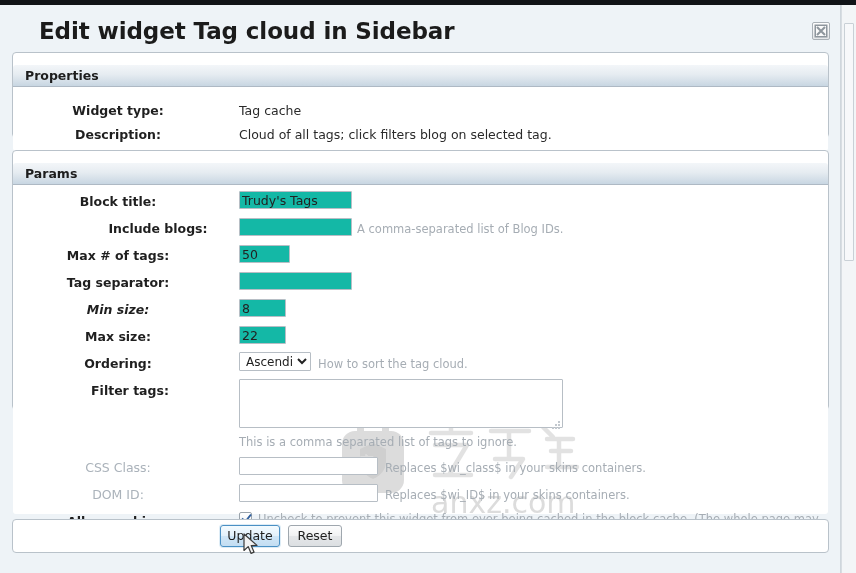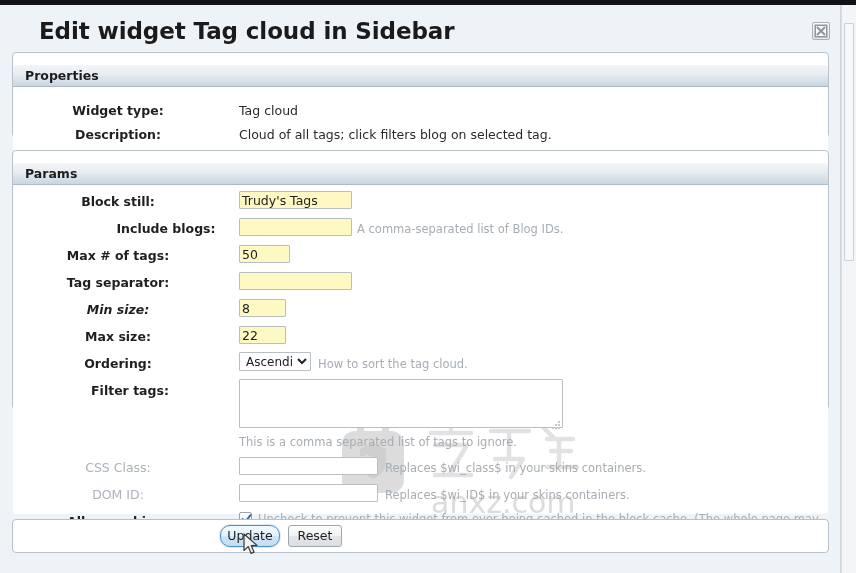--- a/index.html
+++ b/index.html
@@ -132,21 +132,21 @@
     color: #a6adb4;
     white-space: nowrap;
   }
   .hint.wrap { white-space: normal; width: 575px; line-height: 15px; }
 
   
   input.txt {
     position: absolute;
     height: 18px;
     border: 1px solid #b7bec5;
-    background: #fef9c3;
+    background: #14b8a6;
     font-family: "DejaVu Sans", "Liberation Sans", sans-serif;
     font-size: 12.5px;
     color: #222;
     padding: 0 2px;
     box-sizing: border-box;
     border-radius: 1px;
     outline: none;
   }
   input.txt:disabled { background:#fff; color:#999; }
   textarea.ta {
@@ -245,21 +245,21 @@
       </svg>
     </div>
 
     <div class="panel" id="panel-properties">
       <div class="panel-head">
         <span class="legend">Properties</span>
       </div>
       <div class="panel-body">
         <div class="row" style="top:16px;">
           <span class="lbl" style="left:0px;">Widget type:</span>
-          <span class="val">Tag cloud</span>
+          <span class="val">Tag cache</span>
         </div>
         <div class="row" style="top:40px;">
           <span class="lbl" style="left:0px;">Description:</span>
           <span class="val">Cloud of all tags; click filters blog on selected tag.</span>
         </div>
       </div>
     </div>
 
     <div class="panel" id="panel-params">
       <div class="panel-head">
@@ -281,26 +281,26 @@
             <g fill="none" stroke="#e2e2e2" stroke-width="4.5" stroke-linejoin="round" stroke-linecap="round">
               <path d="M100 24 h40 M120 24 v-7 M104 36 h32 l-18 30 M104 66 h36"></path>
               <path d="M160 22 h38 M178 22 v28 M164 50 h28 l-12 18"></path>
               <path d="M212 18 l10 10 M216 30 h26 M220 42 h20 M228 30 v26 M216 58 h30"></path>
             </g>
             <text x="100" y="104" fill="#dcdcdc" font-family="DejaVu Sans, sans-serif" font-size="30">anxz.com</text>
           </svg>
         </div>
 
         <div class="row" style="top:9px;">
-          <span class="lbl" style="left:0px;">Block still:</span>
+          <span class="lbl" style="left:0px;">Block title:</span>
           <input class="txt" type="text" style="left: 226px; top: -3px; width: 113px;" value="Trudy's Tags">
         </div>
 
         <div class="row" style="top:36px;">
-          <span class="lbl" style="left:16px;padding-left:32px;">Include blogs:</span>
+          <span class="lbl" style="left:8px;padding-left:32px;">Include blogs:</span>
           <input class="txt" type="text" style="left: 226px; top: -3px; width: 113px;" value="">
           <span class="hint" style="left:344px; top:1px;">A comma-separated list of Blog IDs.</span>
         </div>
 
         <div class="row" style="top:63px;">
           <span class="lbl" style="left:0px;">Max # of tags:</span>
           <input class="txt" type="text" style="left: 226px; top: -3px; width: 51px;" value="50">
         </div>
 
         <div class="row" style="top:90px;">
@@ -361,21 +361,21 @@
               <path d="M1 5.5 L4 9 L10 1.5" stroke="#2f5f9e" stroke-width="2" fill="none"></path>
             </svg>
           </span>
           <span class="hint wrap" style="left:245px; top:-2px;">Uncheck to prevent this widget from ever being cached in the block cache. (The whole page may still be cached.) This is only needed when a widget is poorly handling caching and cache keys.</span>
         </div>
 
       </div>
     </div>
 
     <div class="panel" id="panel-actions">
-      <div class="btn hover" style="left:207px; top:5px; width:60px;border-radius:10px;">Update</div>
+      <div class="btn hover" style="left:207px; top:5px; width:60px;">Update</div>
       <div class="btn" style="left:275px; top:5px; width:54px;">Reset</div>
     </div>
 
   </div>
 
   <div class="scrollbar">
     <div class="thumb"></div>
   </div>
 
   <div class="cursor">

